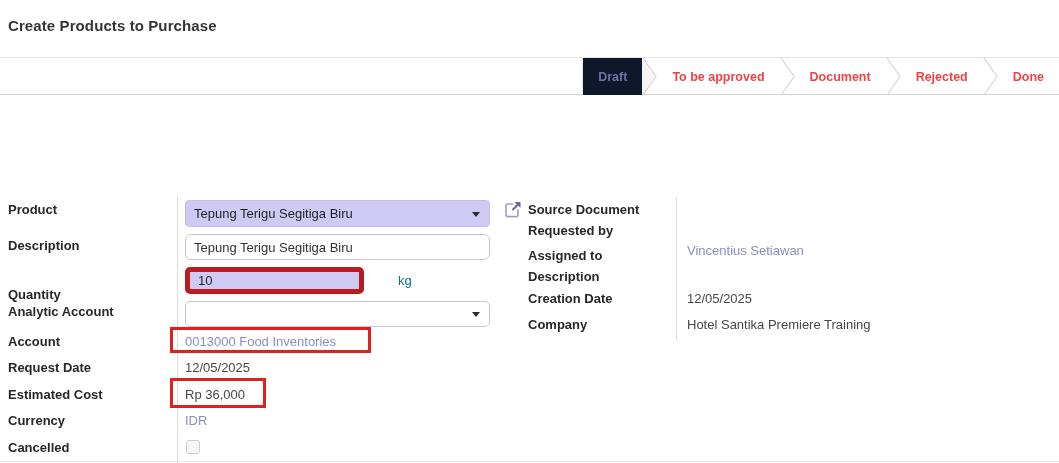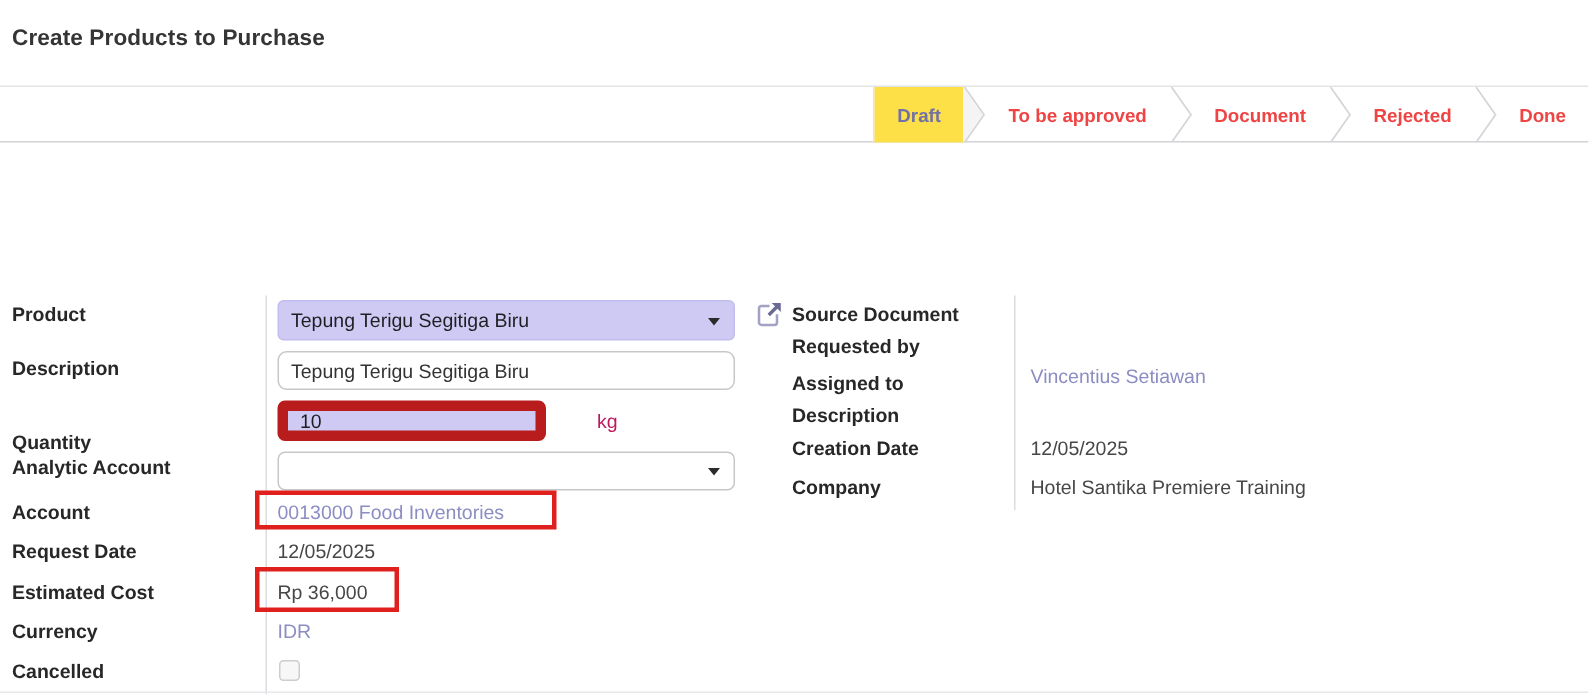--- a/index.html
+++ b/index.html
@@ -29,21 +29,21 @@
     position:absolute; right:0; top:0; height:37px;
     display:flex; align-items:stretch;
     border-left:1px solid #e4e4e4;
   }
   .sb-step {
     display:flex; align-items:center;
     padding:0 15px;
     font-size:12.5px; font-weight:bold; color:#ef4444;
     white-space:nowrap; cursor:pointer;
   }
-  .sb-step.active { background:#fde047; color:#6f71a8; }
+  .sb-step.active { background:#0f172a; color:#6f71a8; }
   .sb-sep { flex:0 0 auto; width:15px; height:37px; }
   .sb-sep polyline { fill:none; stroke:#d6d6d9; stroke-width:1.2; }
   .sb-sep polygon { fill:none; }
   .sb-sep.after-active polygon { fill:#f4f4f5; }
 
   
   .form-label {
     position:absolute; left:8px;
     font-size:13px; font-weight:bold; color:#272727;
     white-space:nowrap;
@@ -79,23 +79,23 @@
     position:absolute; left:185px; font-size:13px;
     font-family:"Liberation Sans", sans-serif;
     padding:0 8px; outline:none; color:#333;
   }
   .input-white {
     width:305px; height:26px;
     border:1px solid #c7c7c9; border-radius:6px; background:#fff;
   }
   .input-purple {
     width:179px; height:27px;
-    border:7px solid #b91c1c; border-radius:5px; background:#cecaf3; color:#1f1f23;
+    border:5px solid #b91c1c; border-radius:5px; background:#cecaf3; color:#1f1f23;
   }
-  .unit-label { position:absolute; font-size:13px; color:#be185d;padding-left:32px; }
+  .unit-label { position:absolute; font-size:13px; color:#0f766e;padding-left:32px; }
 
   .checkbox {
     position:absolute; left:186px; top:440px;
     width:14px; height:14px;
     background:#f7f7f7; border:1px solid #cdcdcd; border-radius:3px;
     cursor:pointer;
   }
 
   .annotation-box { position:absolute; border:3px solid #df201d; background:transparent; pointer-events:none; }
   .box-account { left:170px; top:327px; width:201px; height:26px; }

